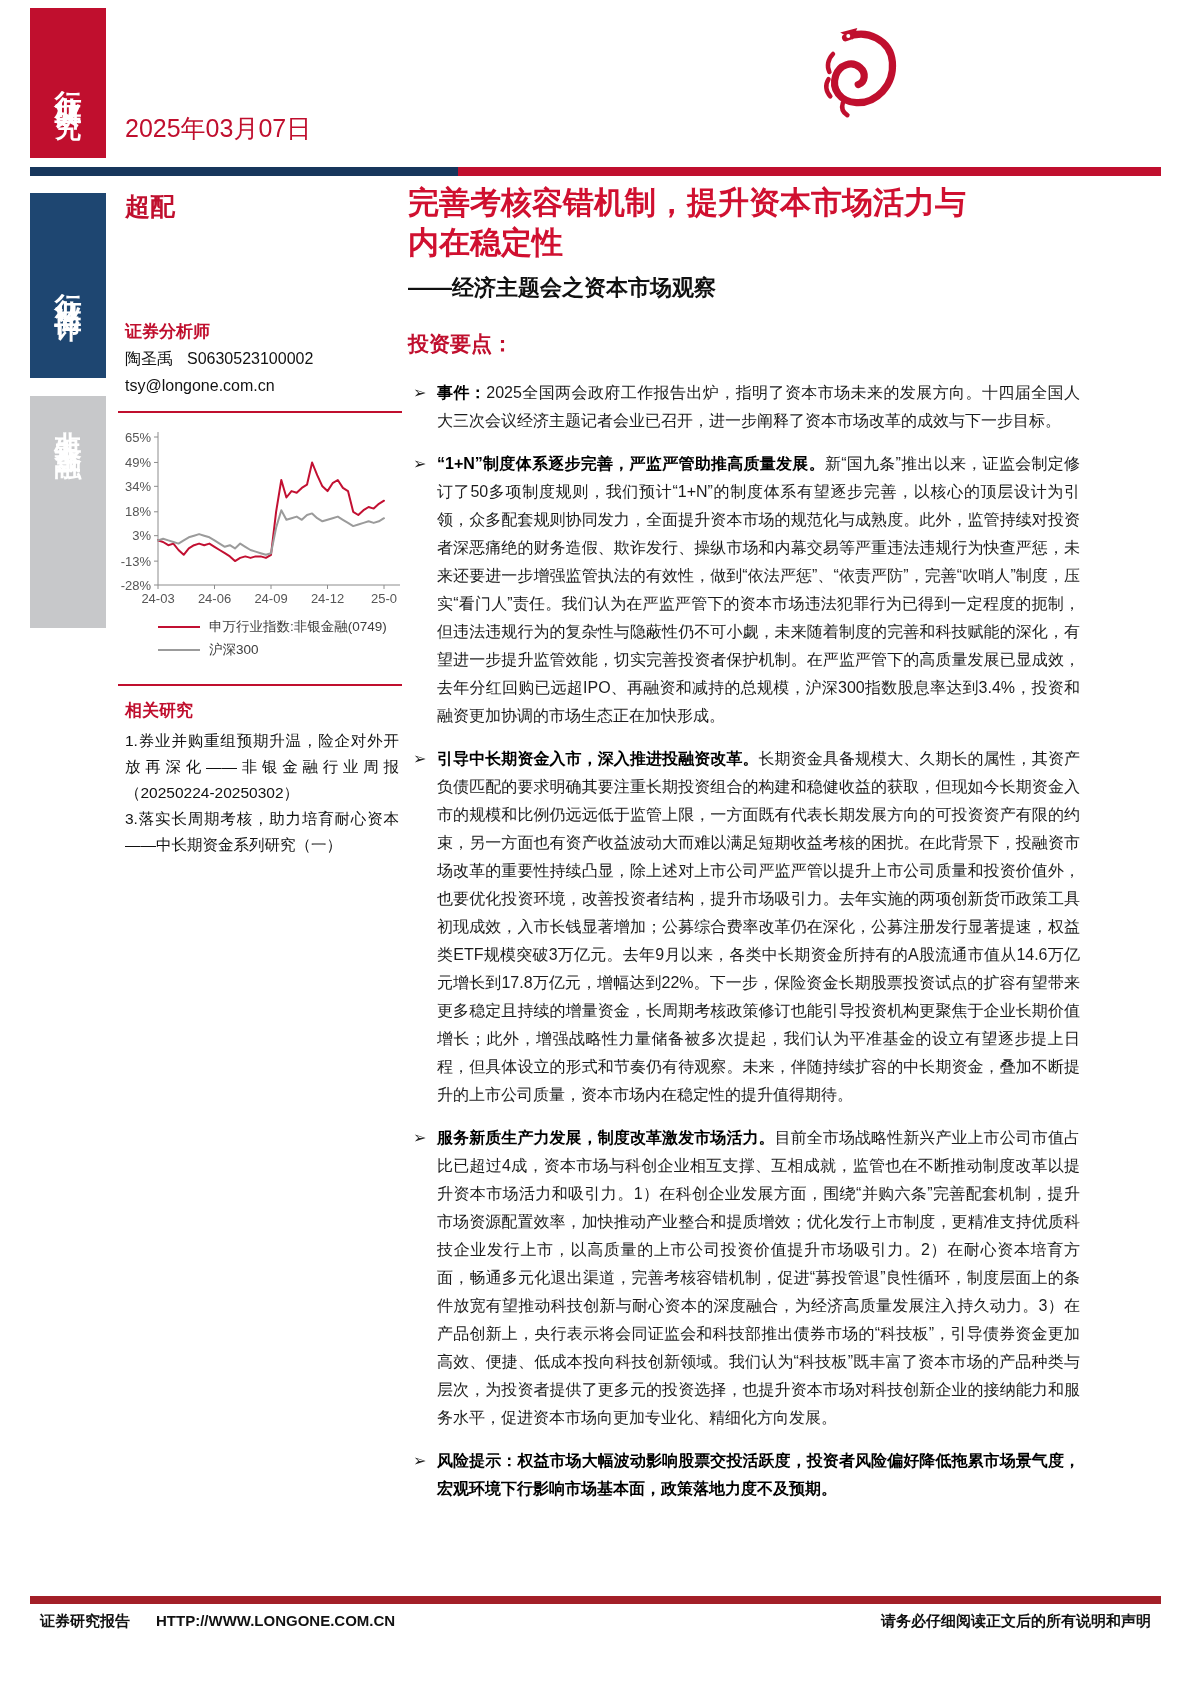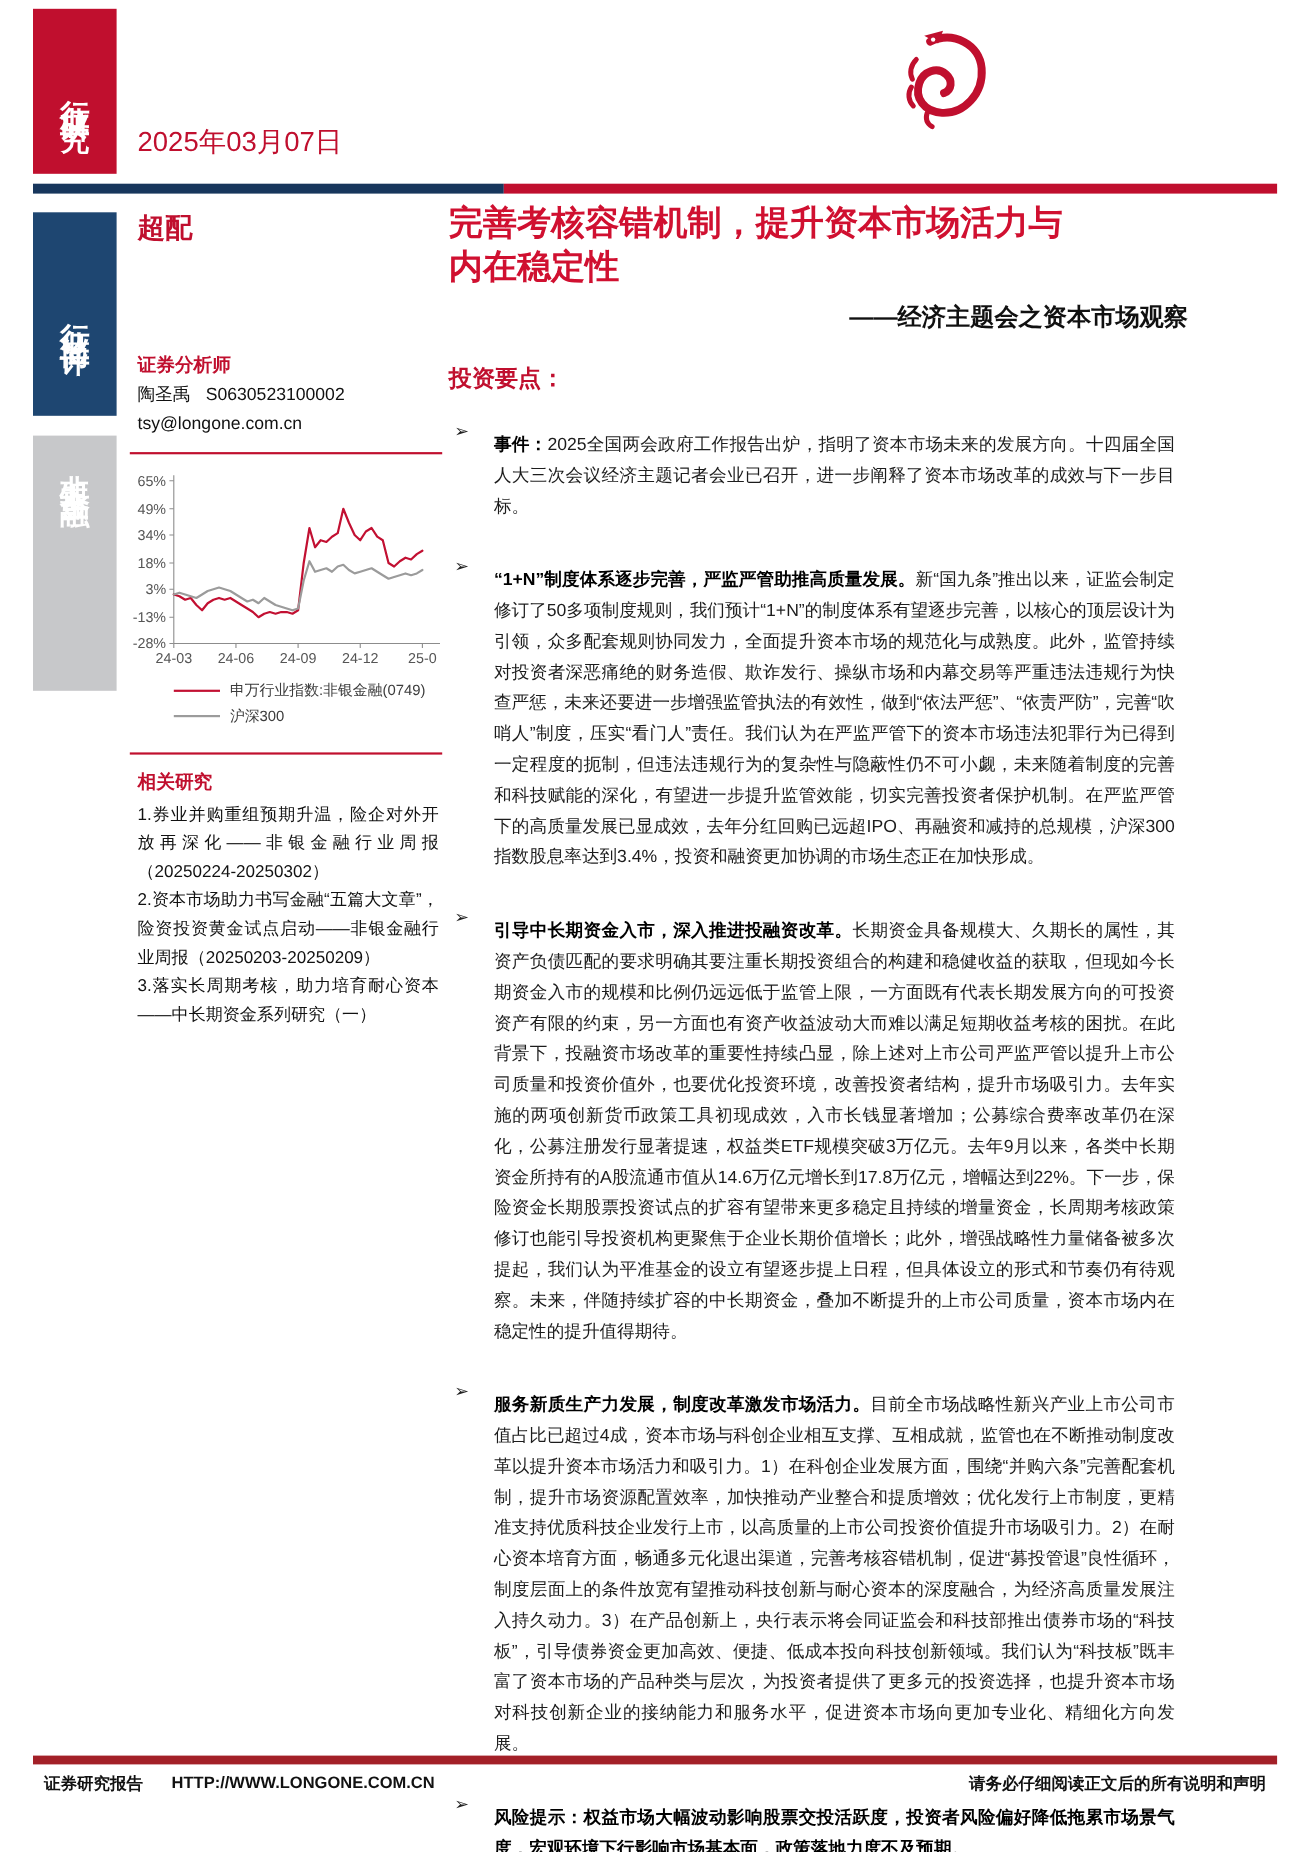--- a/index.html
+++ b/index.html
@@ -35,26 +35,26 @@
   .legend{margin:2px 0 0 46px;}
   .legend-row{display:flex;align-items:center;margin-top:5px;}
   .legend-swatch{width:42px;height:0;border-top:2.5px solid #000;margin-right:9px;flex:0 0 auto;}
   .legend-label{font-size:13.5px;color:#3c3c3c;white-space:nowrap;}
   .rel-head{position:absolute;left:125px;top:699px;font-size:17px;font-weight:bold;color:#c00f2e;}
   .rel-items{position:absolute;left:125px;top:728px;width:274px;}
   .rel-items p{margin:0;font-size:15.5px;line-height:26px;text-align:justify;color:#111;}
   
   .main{position:absolute;left:408px;top:183px;width:672px;}
   .title{font-size:31px;line-height:40px;font-weight:bold;color:#d01030;}
-  .subtitle{text-align:right;font-size:22px;font-weight:bold;color:#101010;margin-top:10px;}
+  .subtitle{font-size:22px;font-weight:bold;color:#101010;margin-top:10px;}
   .points-head{margin-top:27px;font-size:21px;font-weight:bold;color:#c00f2e;}
   .bullets{margin-top:21px;}
   .bullet{display:flex;margin-bottom:15px;}
   .bullet-marker{flex:0 0 24px;margin-left:5px;font-size:16px;line-height:28px;color:#222;}
-  .bullet p{margin:12px;flex:1;font-size:16px;line-height:28px;text-align:justify;color:#1c1c1c;}
+  .bullet p{margin:0;flex:1;font-size:16px;line-height:28px;text-align:justify;color:#1c1c1c;}
   .bullet b{color:#000;}
   
   .footer-bar{position:absolute;left:30px;top:1596px;width:1131px;height:8px;background:#a32028;}
   .footer{position:absolute;left:40px;right:40px;top:1612px;display:flex;justify-content:space-between;
           font-size:15px;font-weight:bold;color:#111;}
   .footer .fl{display:flex;gap:26px;}
   .footer a{color:#111;text-decoration:none;}
   svg text{font-family:"Liberation Sans","DejaVu Sans",sans-serif;}
 </style>
 </head>
@@ -144,21 +144,20 @@
           <span class="legend-label">沪深300</span>
         </div>
       </div>
   </div>
 
   <div class="rule rule2"></div>
 
   <div class="rel-head">相关研究</div>
   <div class="rel-items">
     <p>1.券业并购重组预期升温，险企对外开放再深化——非银金融行业周报（20250224-20250302）</p>
-    <p>2.资本市场助力书写金融“五篇大文章”，险资投资黄金试点启动——非银金融行业周报（20250203-20250209）</p>
     <p>3.落实长周期考核，助力培育耐心资本——中长期资金系列研究（一）</p>
   </div>
 
   <div class="main">
     <div class="title">
       <div>完善考核容错机制，提升资本市场活力与</div>
       <div>内在稳定性</div>
     </div>
     <div class="subtitle">——经济主题会之资本市场观察</div>
     <div class="points-head">投资要点：</div>

